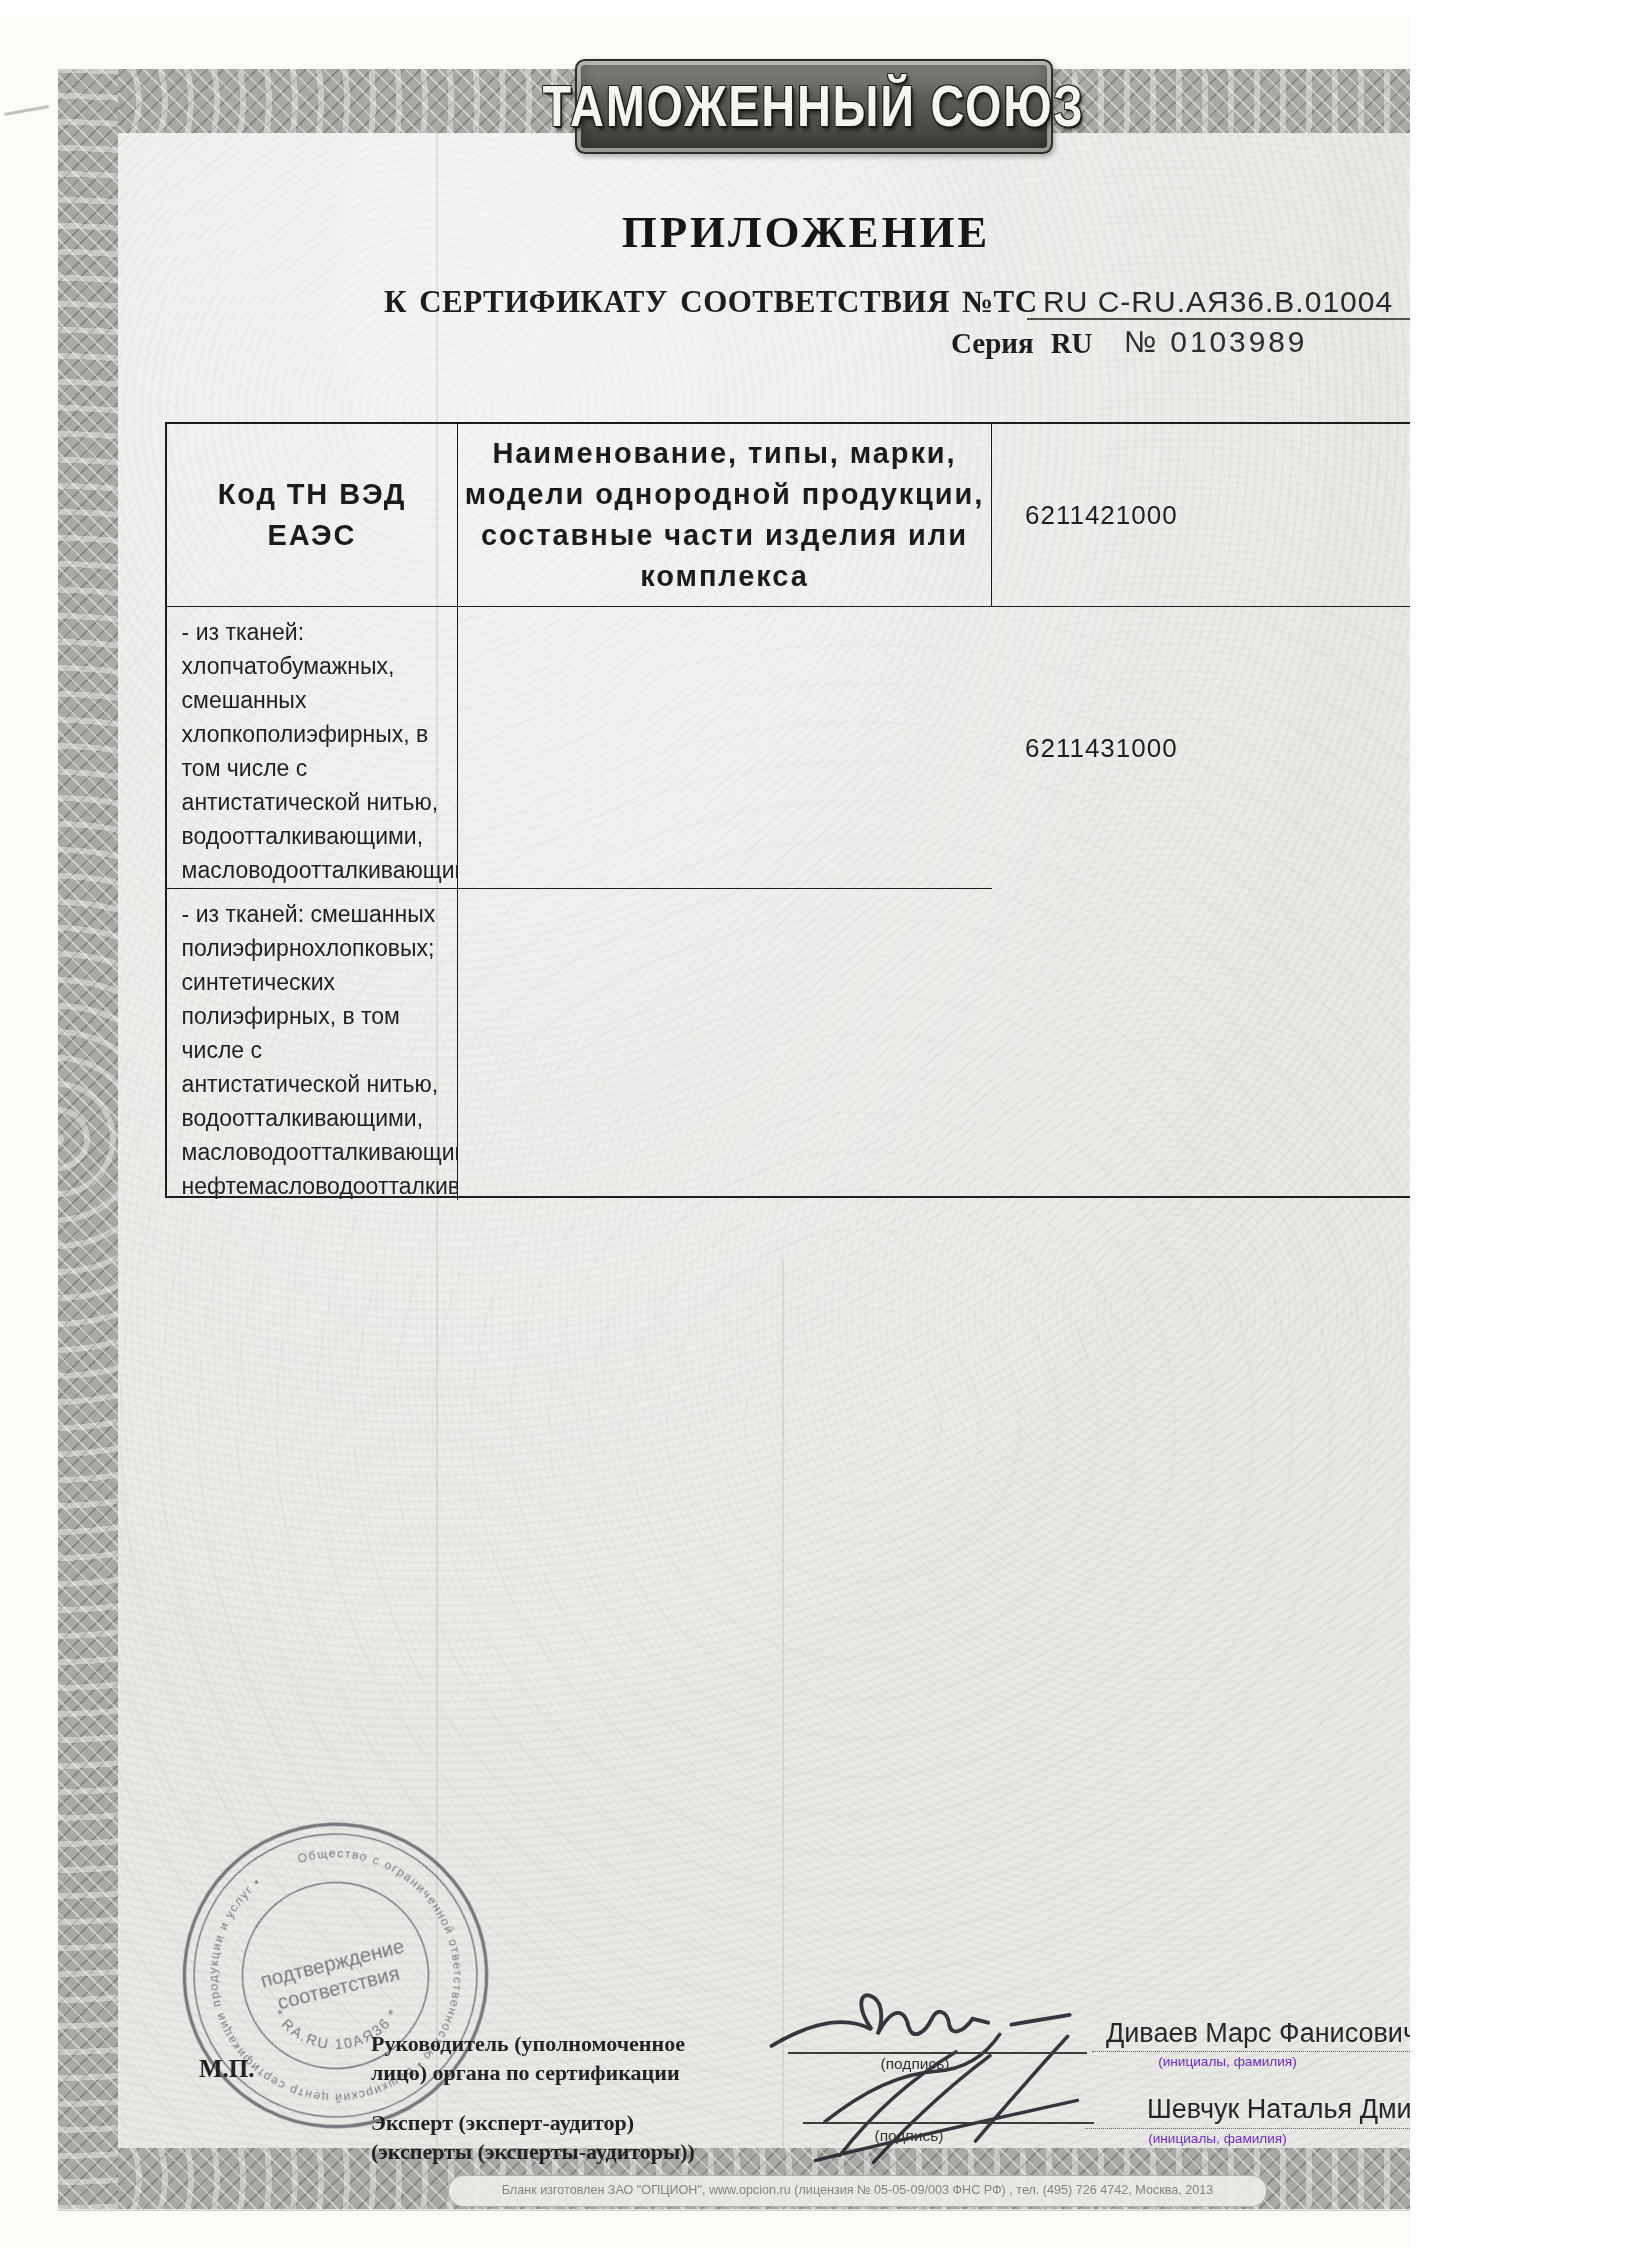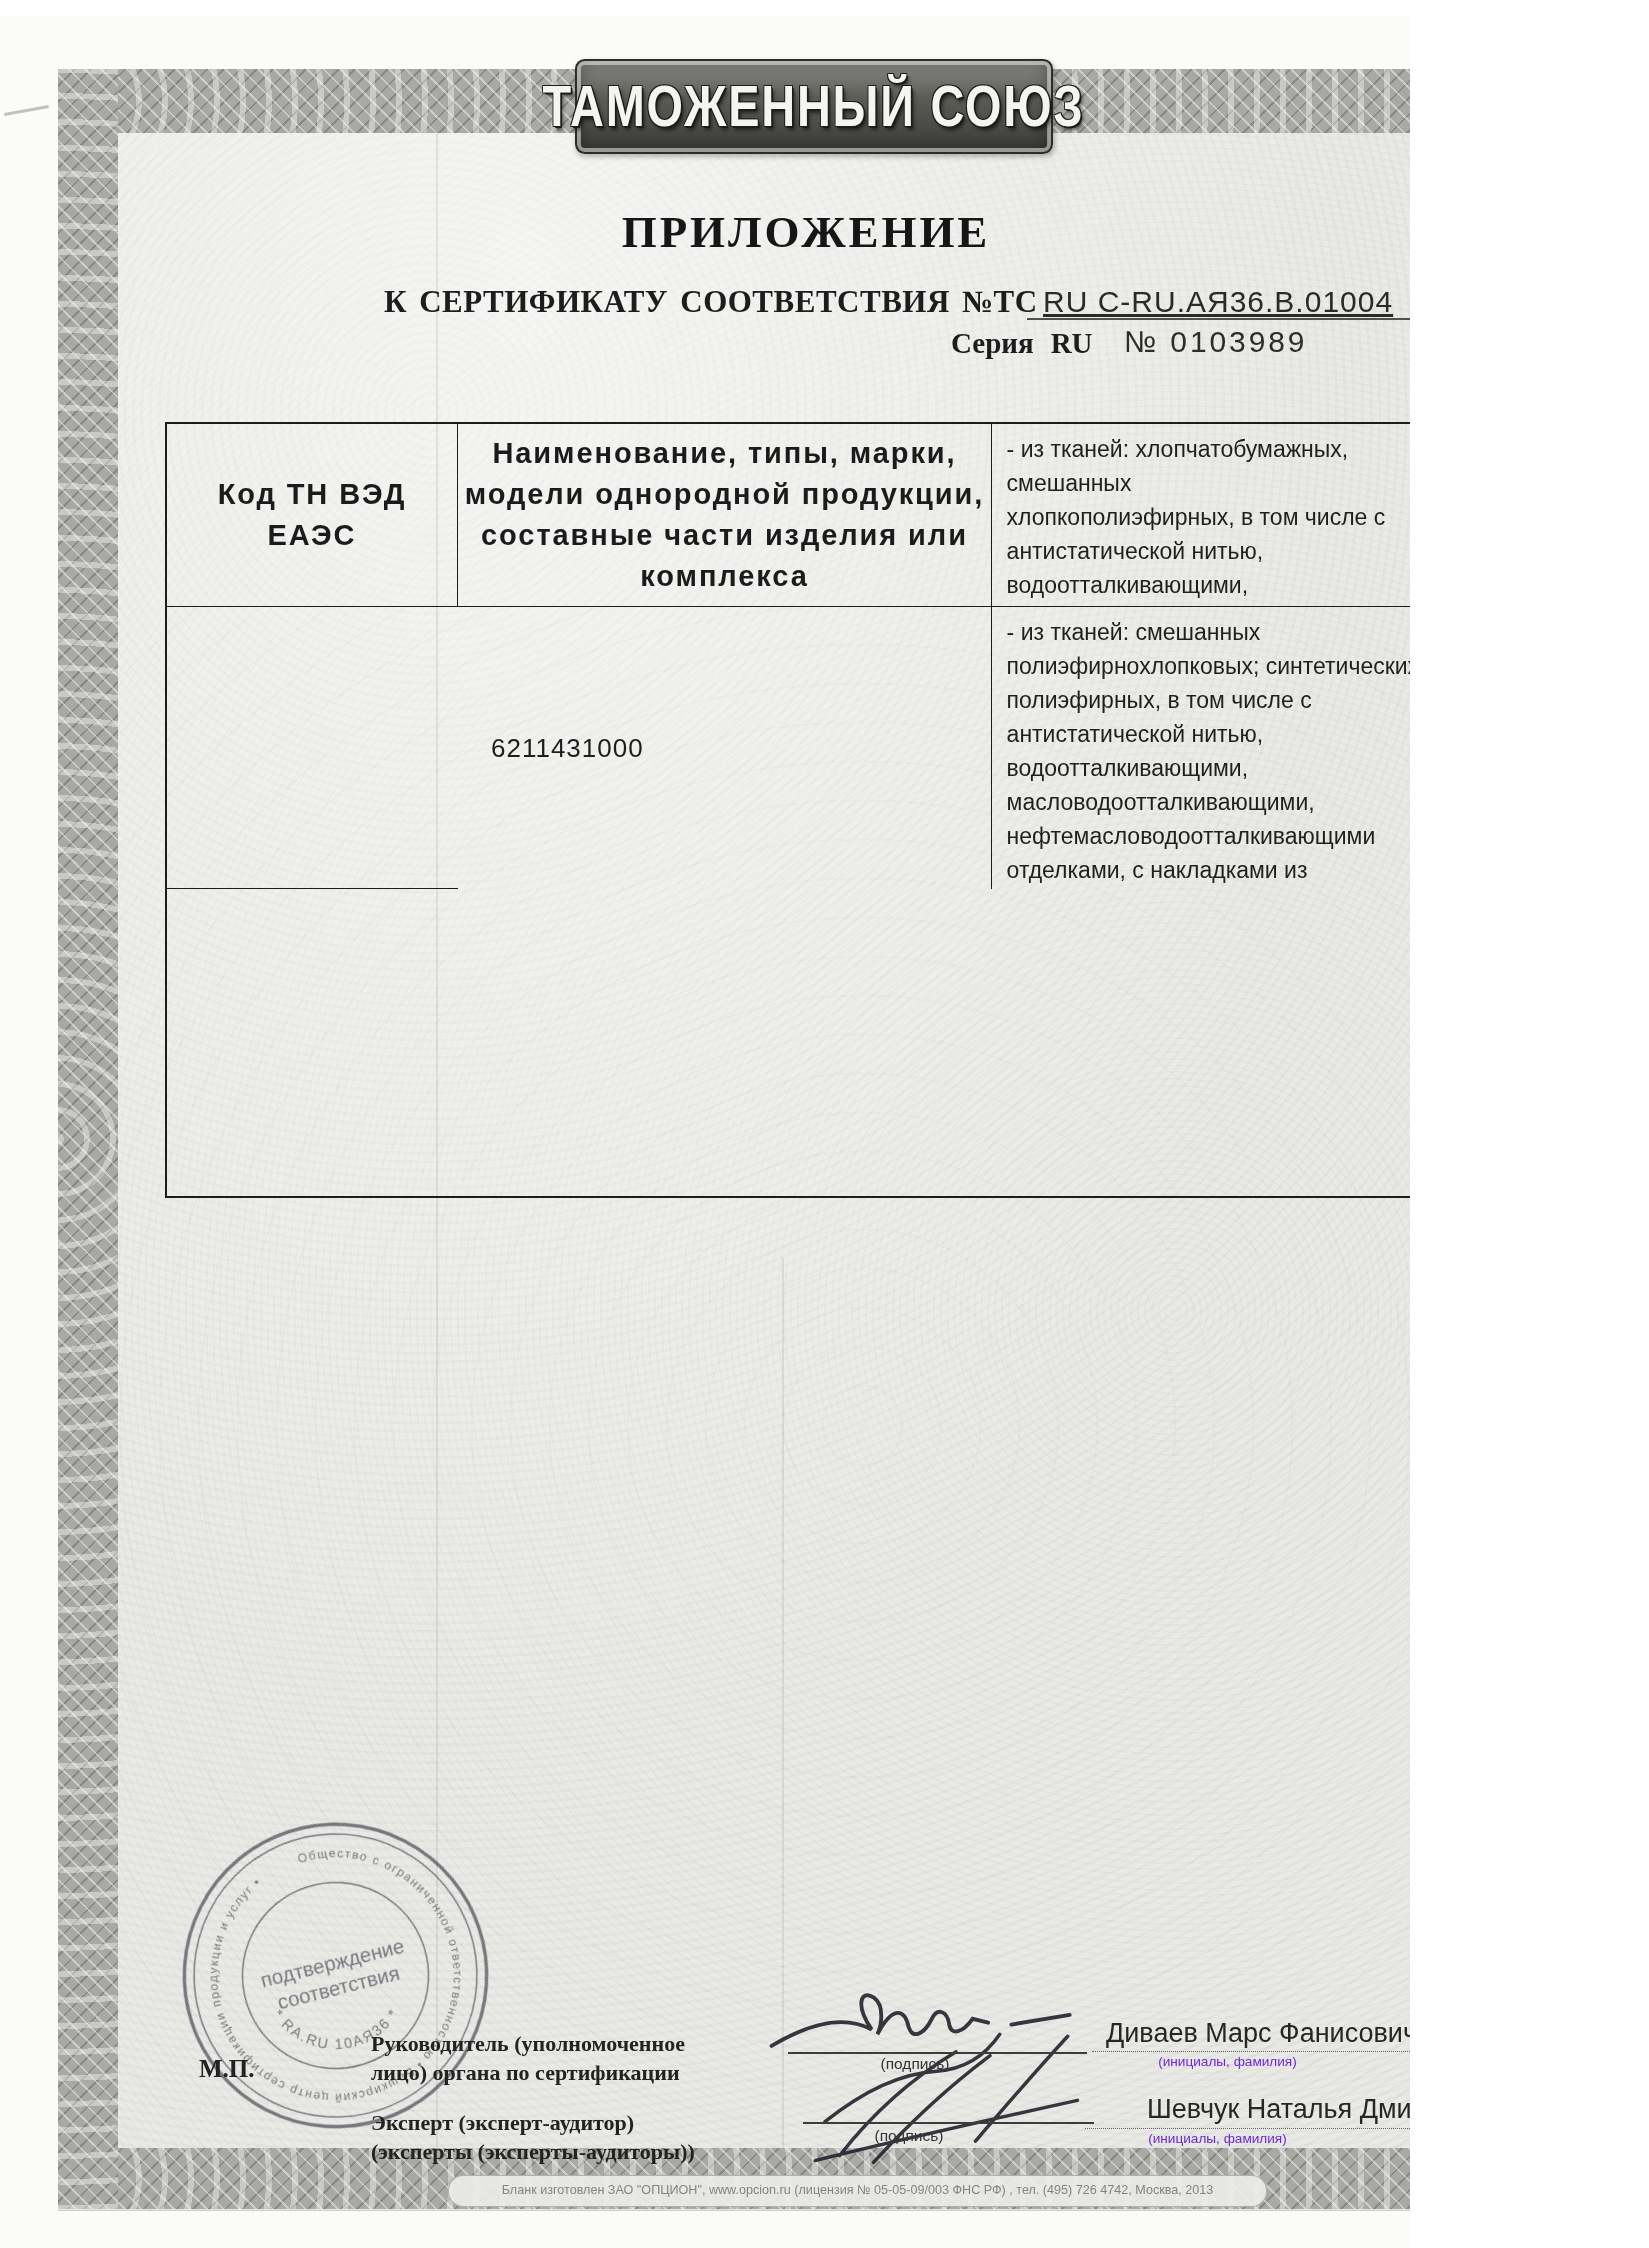--- a/index.html
+++ b/index.html
@@ -42,21 +42,21 @@
     display:flex;align-items:center;justify-content:center;}
   .plaque span{font-weight:bold;font-size:51px;color:#f4f4f0;letter-spacing:1.9px;
     transform:scale(.92,1.12);white-space:nowrap;
     text-shadow:1.9px 1.9px 0 #1c1c1a,-1px -1px 0 #1c1c1a,1px -1px 0 #1c1c1a,-1px 1px 0 #1c1c1a,2.9px 3.9px 3.9px rgba(0,0,0,.55);}
 
   
   .doc-title{position:absolute;left:340px;top:190px;width:932px;text-align:center;
     font-family:"Liberation Serif",serif;font-weight:bold;font-size:45px;letter-spacing:2.9px;color:#161616;}
   .cert-subtitle{position:absolute;left:384px;top:268px;font-family:"Liberation Serif",serif;
     font-weight:bold;font-size:31px;color:#1d1d1d;letter-spacing:0.5px;word-spacing:3.9px;white-space:nowrap;}
-  .cert-number{position:absolute;left:1043px;top:269px;font-size:30px;color:#2a2a2a;letter-spacing:1px;white-space:nowrap;text-decoration:underline;}
+  .cert-number{position:absolute;left:1043px;top:269px;font-size:30px;color:#2a2a2a;letter-spacing:1px;white-space:nowrap;}
   .cert-underline{position:absolute;left:1027px;top:302px;width:384px;height:1.9px;background:#50504c;}
   .series-label{position:absolute;left:951px;top:311px;font-family:"Liberation Serif",serif;
     font-weight:bold;font-size:29px;color:#1d1d1d;word-spacing:9.7px;white-space:nowrap;}
   .series-number{position:absolute;left:1124px;top:309px;font-family:Liberation Sans, sans-serif;
     font-size:30px;color:#2d2d2d;letter-spacing:2.9px;white-space:nowrap;}
 
   
   .cert-table{position:absolute;left:165px;top:406px;width:1322px;height:776px;
     display:grid;grid-template-columns:291px 534px 497px;grid-template-rows:183px 282px 311px;
     border:2.9px solid #1c1c1c;box-sizing:border-box;}
@@ -128,20 +128,21 @@
   <div class="series-number">№ 0103989</div>
 
   <div class="cert-table">
     <div class="cell cell-h">Код ТН ВЭД
 ЕАЭС</div>
     <div class="cell cell-h">Наименование, типы, марки,
 модели однородной продукции,
 составные части изделия или
 комплекса</div>
 
+    <div class="cell cell-code">6211421000</div>
     <div class="cell cell-desc">- из тканей: хлопчатобумажных, смешанных
 хлопкополиэфирных,  в том числе с
 антистатической нитью,
 водоотталкивающими,
 масловодоотталкивающими,
 нефтемасловодоотталкивающими
 отделками, с накладками из
 световозвращающего материала женские;</div>
     <div class="cell last-col"></div>
 

